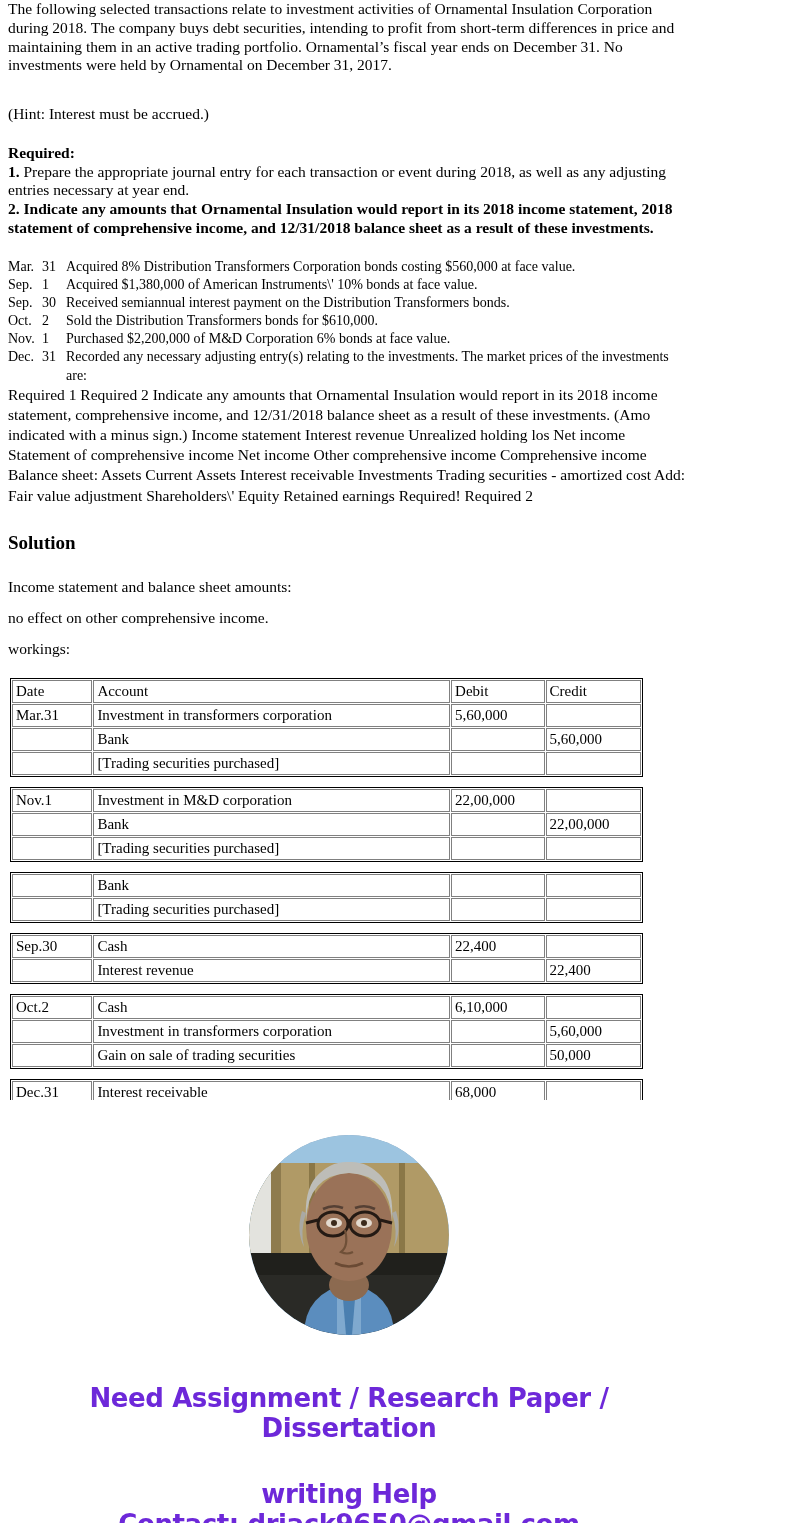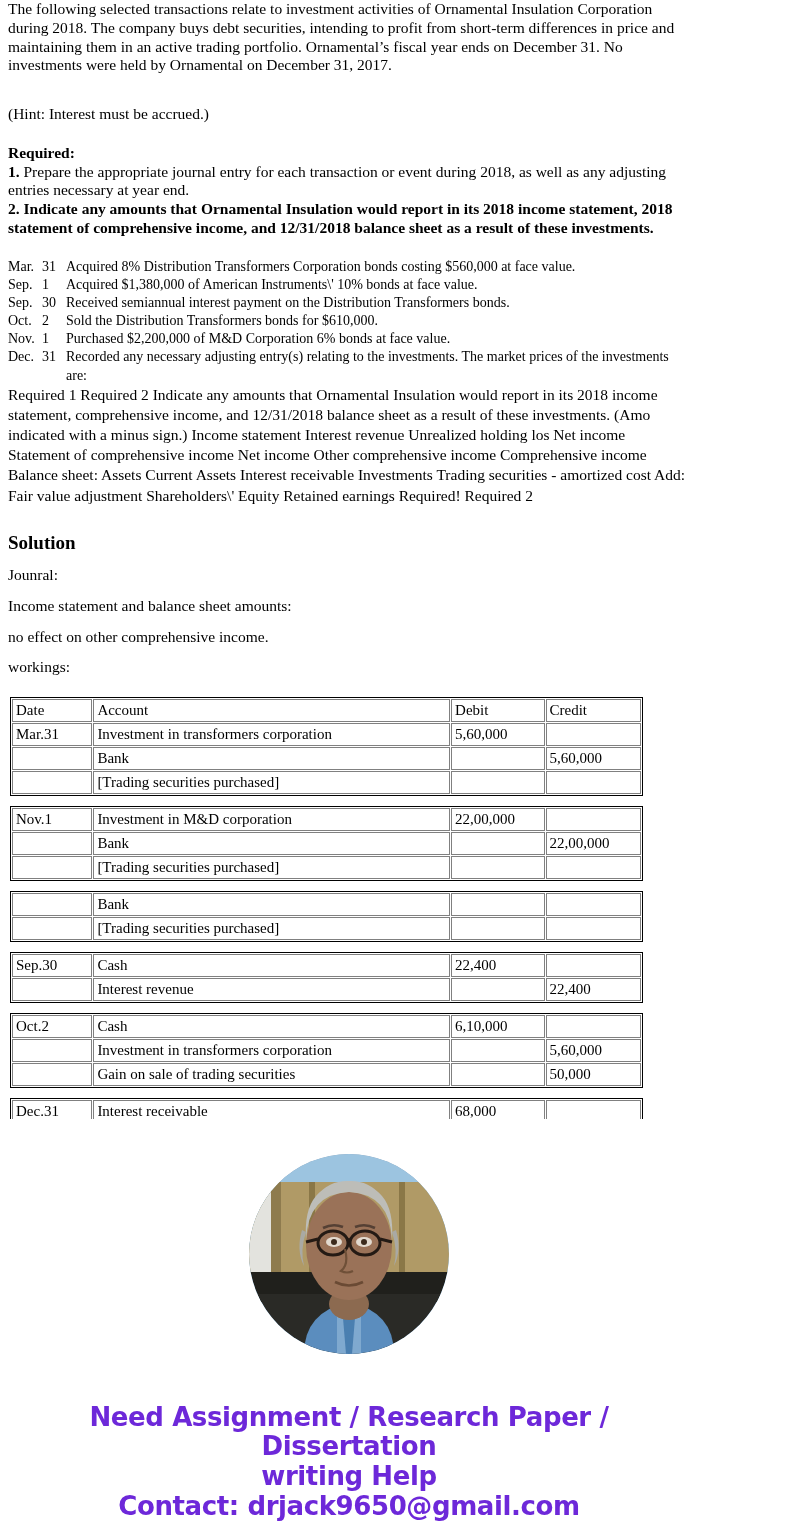--- a/index.html
+++ b/index.html
@@ -134,21 +134,21 @@
     margin-top: 45px;
     padding: 0 8px 20px 8px;
     font-family: "DejaVu Sans", "Liberation Sans", sans-serif;
     font-weight: bold;
     font-size: 26px;
     line-height: 1.14;
     letter-spacing: -0.4px;
     color: #6d28d9;
   }
   .promo .l1 { display: block; }
-  .promo .l2 { display: block; }
+  .promo .l2 { display: block; margin-top: 37px; }
   .promo .l3 { display: block; }
 </style>
 </head>
 <body>
 
 <div class="page">
 
   <div class="body-text">
     <p class="para intro">The following selected transactions relate to investment activities of Ornamental Insulation Corporation during 2018. The company buys debt securities, intending to profit from short-term differences in price and maintaining them in an active trading portfolio. Ornamental’s fiscal year ends on December 31. No investments were held by Ornamental on December 31, 2017.</p>
     <div class="spacer-lg"></div>
@@ -189,21 +189,20 @@
       <span class="txn-mon">Dec.</span>
         <span class="txn-day">31</span>
         <span class="txn-desc">Recorded any necessary adjusting entry(s) relating to the investments. The market prices of the investments are:</span>
     </div>
   </div>
 
   <div class="txn-block">Required 1 Required 2 Indicate any amounts that Ornamental Insulation would report in its 2018 income statement, comprehensive income, and 12/31/2018 balance sheet as a result of these investments. (Amo indicated with a minus sign.) Income statement Interest revenue Unrealized holding los Net income Statement of comprehensive income Net income Other comprehensive income Comprehensive income Balance sheet: Assets Current Assets Interest receivable Investments Trading securities - amortized cost Add: Fair value adjustment Shareholders\' Equity Retained earnings Required! Required 2</div>
 
   <h2 class="solution">Solution</h2>
   <div class="spacer-sm"></div>
-  <p class="sol-line">Jounral:</p>
   <div class="spacer-sm"></div>
   <p class="sol-line">Income statement and balance sheet amounts:</p>
   <div class="spacer-sm"></div>
   <p class="sol-line">no effect on other comprehensive income.</p>
   <div class="spacer-sm"></div>
   <p class="sol-line">workings:</p>
 
   <div class="journal-wrap">
     <div class="jclip">
 

